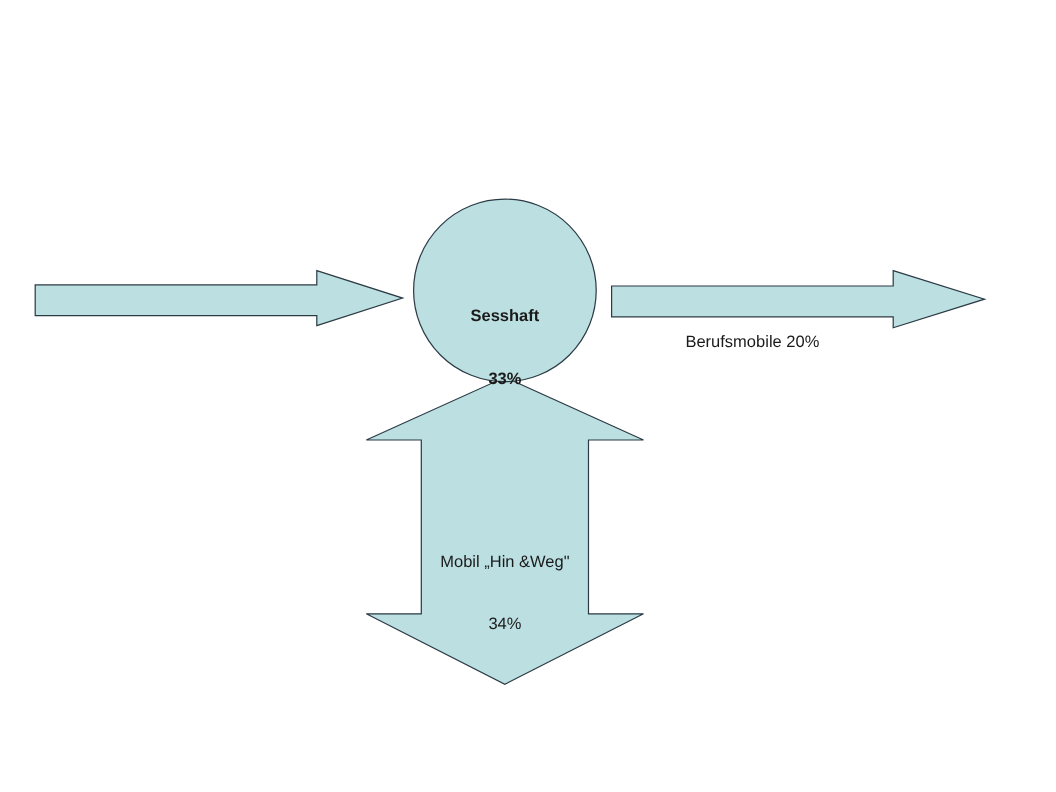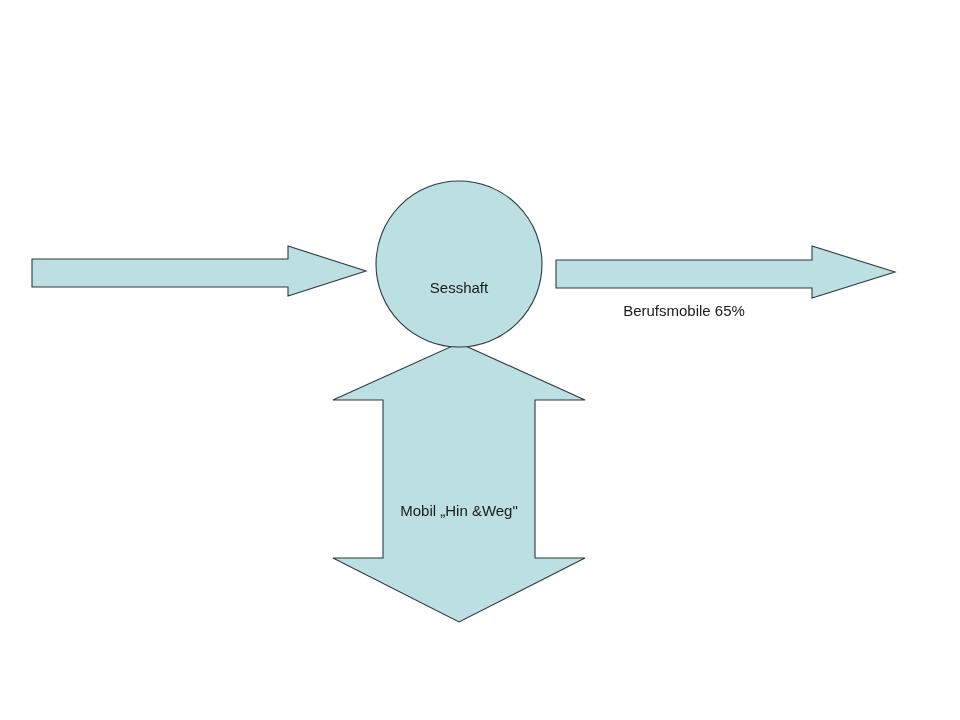--- a/index.html
+++ b/index.html
@@ -78,26 +78,28 @@
 
     <polygon class="shape-fill" points="32,259 288,259 288,246 366,271 288,296 288,287 32,287" fill="#bcdfe1" stroke="#2b3a44"></polygon>
 
     <polygon class="shape-fill" points="556,260 812,260 812,246 895,272 812,298 812,288 556,288" fill="#bcdfe1" stroke="#2b3a44"></polygon>
 
     <polygon class="shape-fill" points="459,343 585,400 535,400 535,558 585,558 459,622 333,558 383,558 383,400 333,400" fill="#bcdfe1" stroke="#2b3a44"></polygon>
 
     <circle class="shape-fill" cx="459" cy="264" r="83" fill="#bcdfe1" stroke="#2b3a44"></circle>
   </svg>
 
-  <div class="label-text" id="label-center" style="color: rgb(26, 26, 26);">
+  <div class="label-text" id="label-center" style="color: rgb(26, 26, 26); font-weight: bold;">
     <span class="label-line">Sesshaft</span>
+    <span class="label-line">33%</span>
   </div>
 
 
   <div class="label-text" id="label-right" style="color: rgb(26, 26, 26);">
-    <span class="label-line">Berufsmobile 65%</span>
+    <span class="label-line">Berufsmobile 20%</span>
   </div>
 
   <div class="label-text" id="label-bottom" style="color: rgb(26, 26, 26);">
     <span class="label-line">Mobil „Hin &amp;Weg"</span>
+    <span class="label-line">34%</span>
   </div>
 
 </div>
 
 </body></html>

